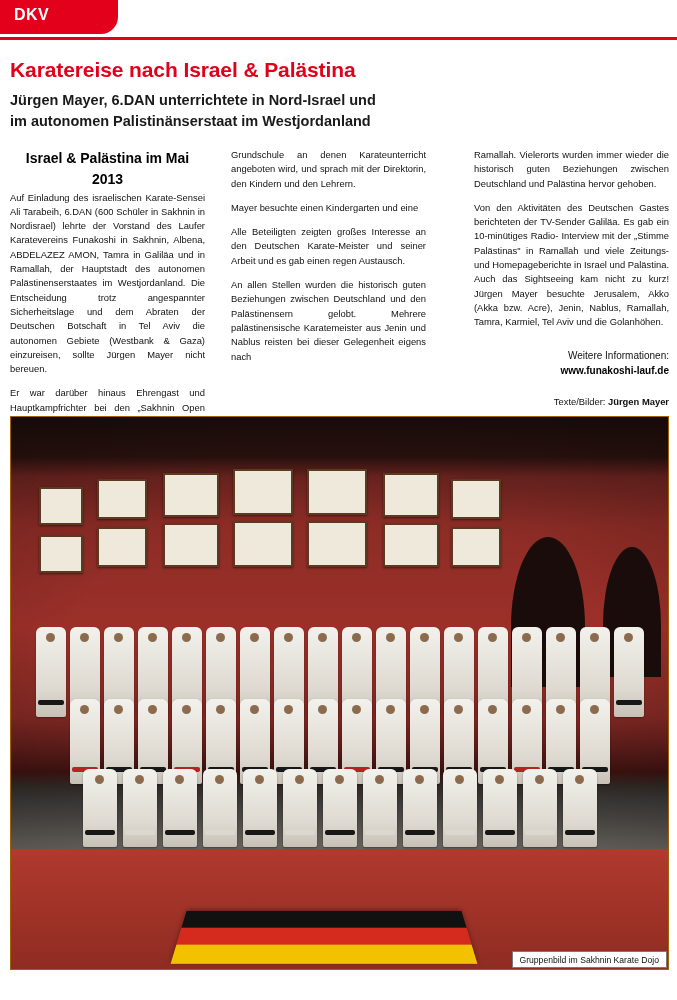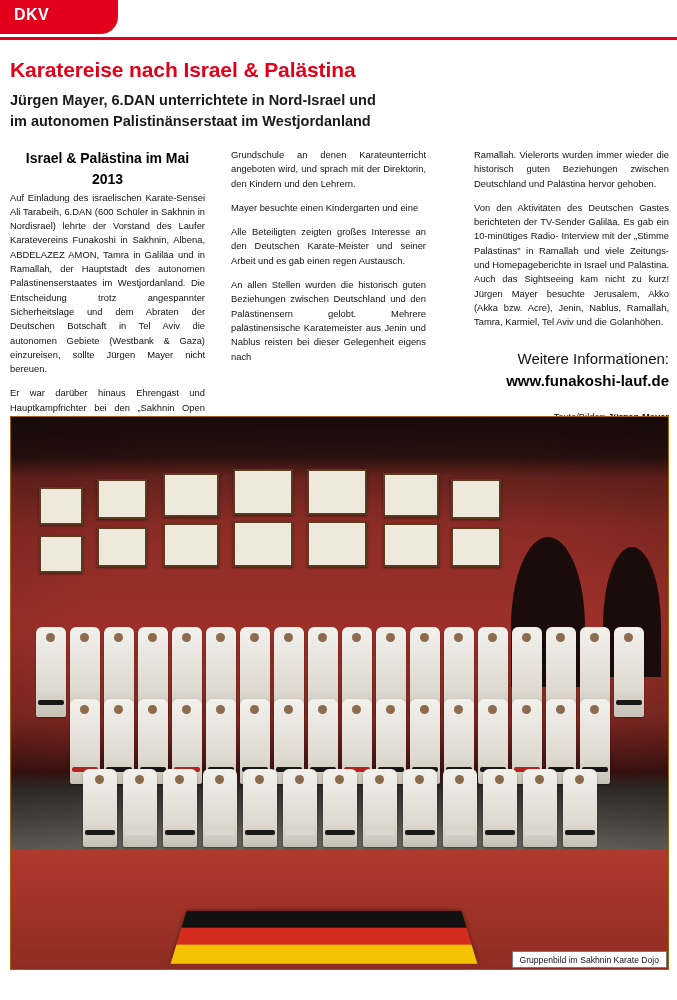--- a/index.html
+++ b/index.html
@@ -106,21 +106,21 @@
   .col p {
     margin: 0 0 10px 0;
   }
   .col p:last-child {
     margin-bottom: 4px;
   }
 
   .info-block {
     margin-top: 18px;
     text-align: right;
-    font-size: 15px;
+    font-size: 10px;
     line-height: 1.5;
   }
   .info-block .link {
     font-weight: bold;
     color: #000;
     text-decoration: none;
     display: block;
   }
   .credits {
     margin-top: 17px;

